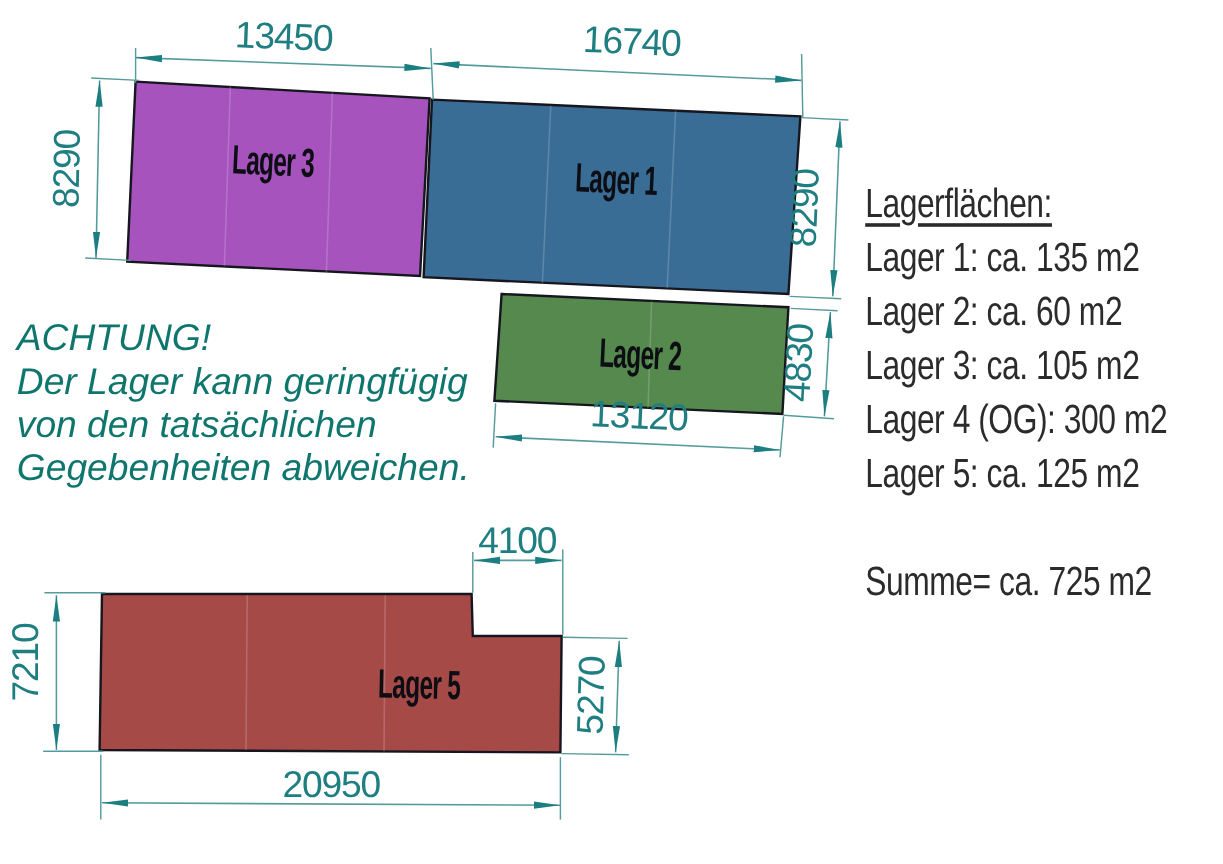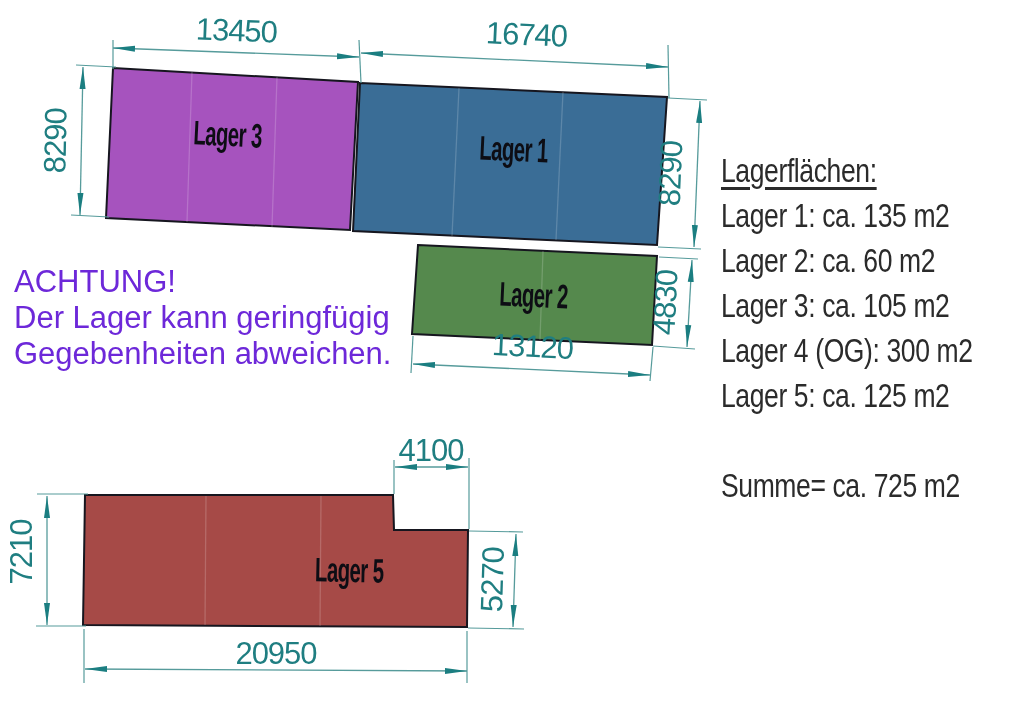--- a/index.html
+++ b/index.html
@@ -11,22 +11,23 @@
     overflow:hidden;
   }
   .stage{position:absolute;inset:0;}
   svg{position:absolute;left:0;top:0;}
   svg text{font-family:"Liberation Sans", sans-serif;}
   .dim-label{font-size:31px;letter-spacing:-1px;}
   .area-label{font-size:34px;font-weight:bold;fill:#0d0d14;letter-spacing:-1px;}
 
   .notice{
     position:absolute;left:14px;top:264px;
-    font-size:31px;line-height:36px;color:#6d28d9;
+    font-size:31px;line-height:36px;color:#0f766e;
     white-space:nowrap;
+    font-style:italic;
   }
   .legend{
     position:absolute;left:721px;top:148px;
     font-size:34px;line-height:45px;color:#2b2b2b;
     transform:scaleX(0.78);transform-origin:0 0;
     white-space:nowrap;letter-spacing:-0.5px;
   }
   .legend-title{text-decoration:underline;text-underline-offset:5px;}
   .legend-spacer{height:45px;}
 </style>
@@ -114,20 +115,21 @@
     <text transform="translate(227,146) rotate(2.8) scale(0.6 1)">Lager 3</text>
     <text transform="translate(513,161) rotate(2.6) scale(0.6 1)">Lager 1</text>
     <text transform="translate(533,307) rotate(2.6) scale(0.6 1)">Lager 2</text>
     <text transform="translate(349,582) rotate(1.2) scale(0.6 1)">Lager 5</text>
   </g>
 </svg>
 
 <div class="notice">
   <div>ACHTUNG!</div>
   <div>Der Lager kann geringfügig</div>
+  <div>von den tatsächlichen</div>
   <div>Gegebenheiten abweichen.</div>
 </div>
 
 <div class="legend">
   <div class="legend-title">Lagerflächen:</div>
   <div>Lager 1: ca. 135 m2</div>
   <div>Lager 2: ca. 60 m2</div>
   <div>Lager 3: ca. 105 m2</div>
   <div>Lager 4 (OG): 300 m2</div>
   <div>Lager 5: ca. 125 m2</div>

